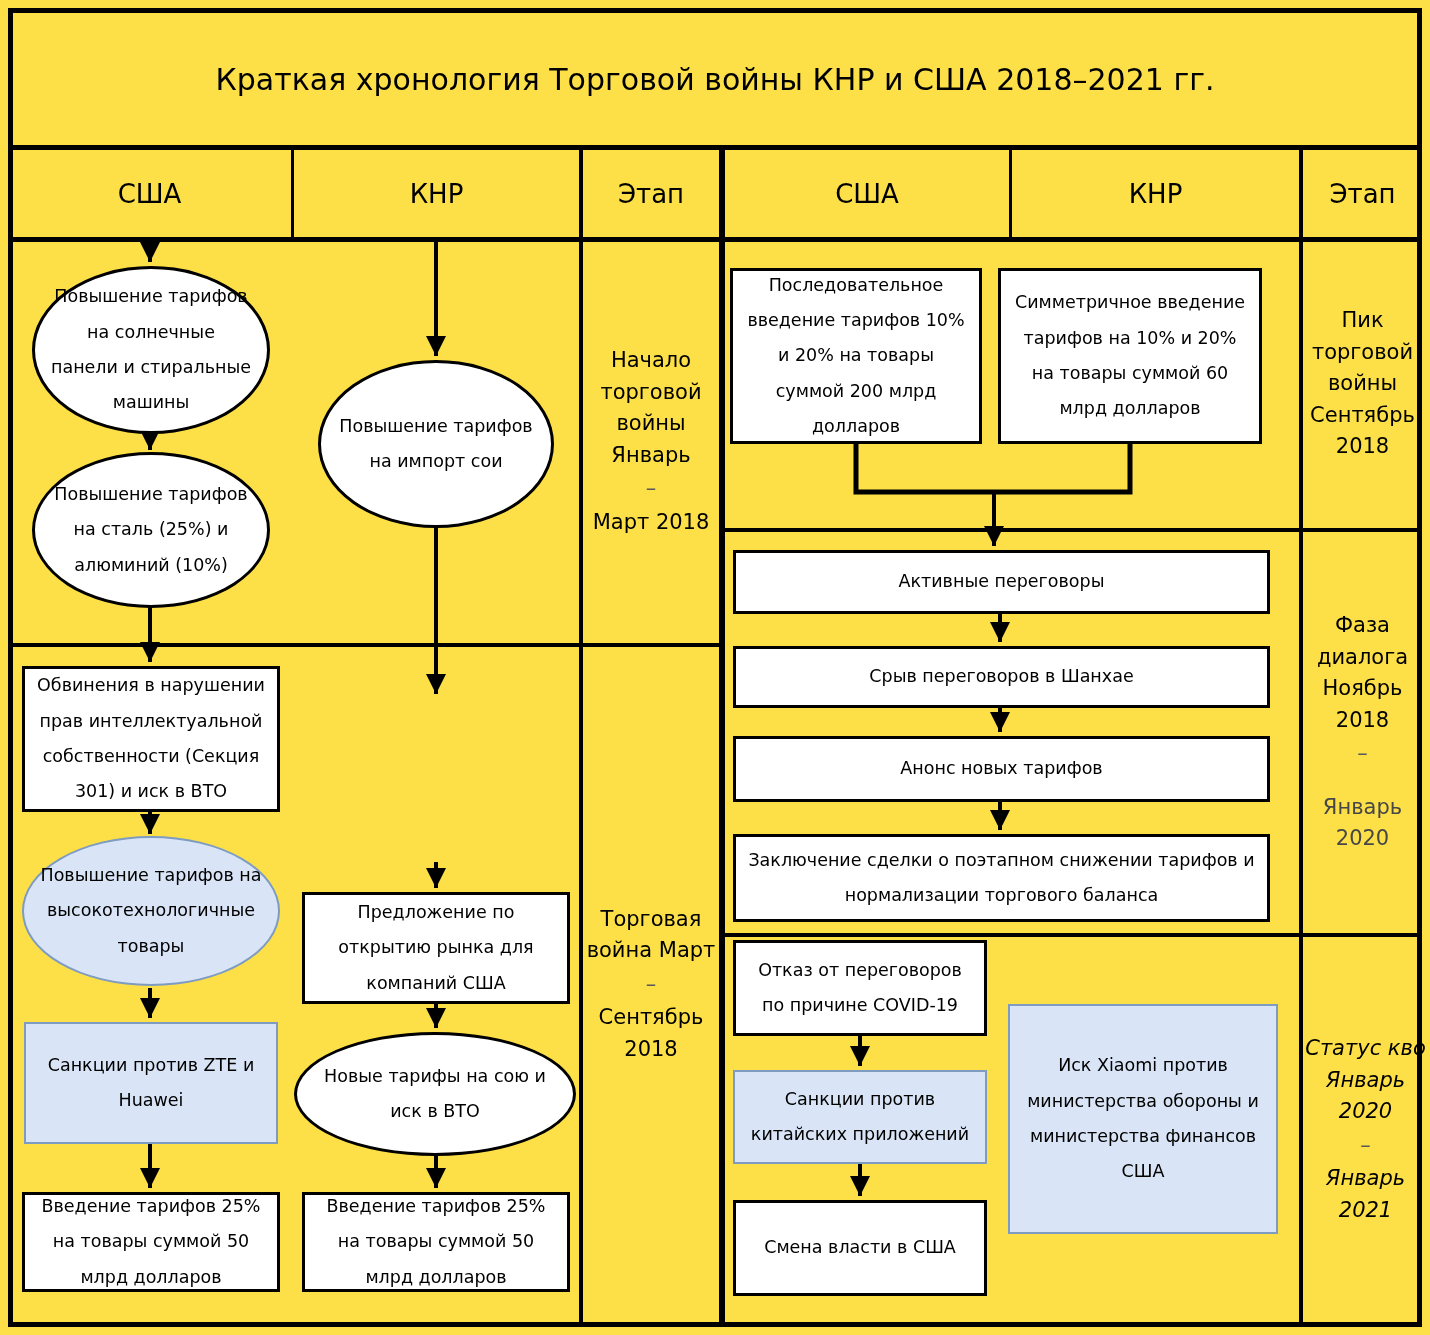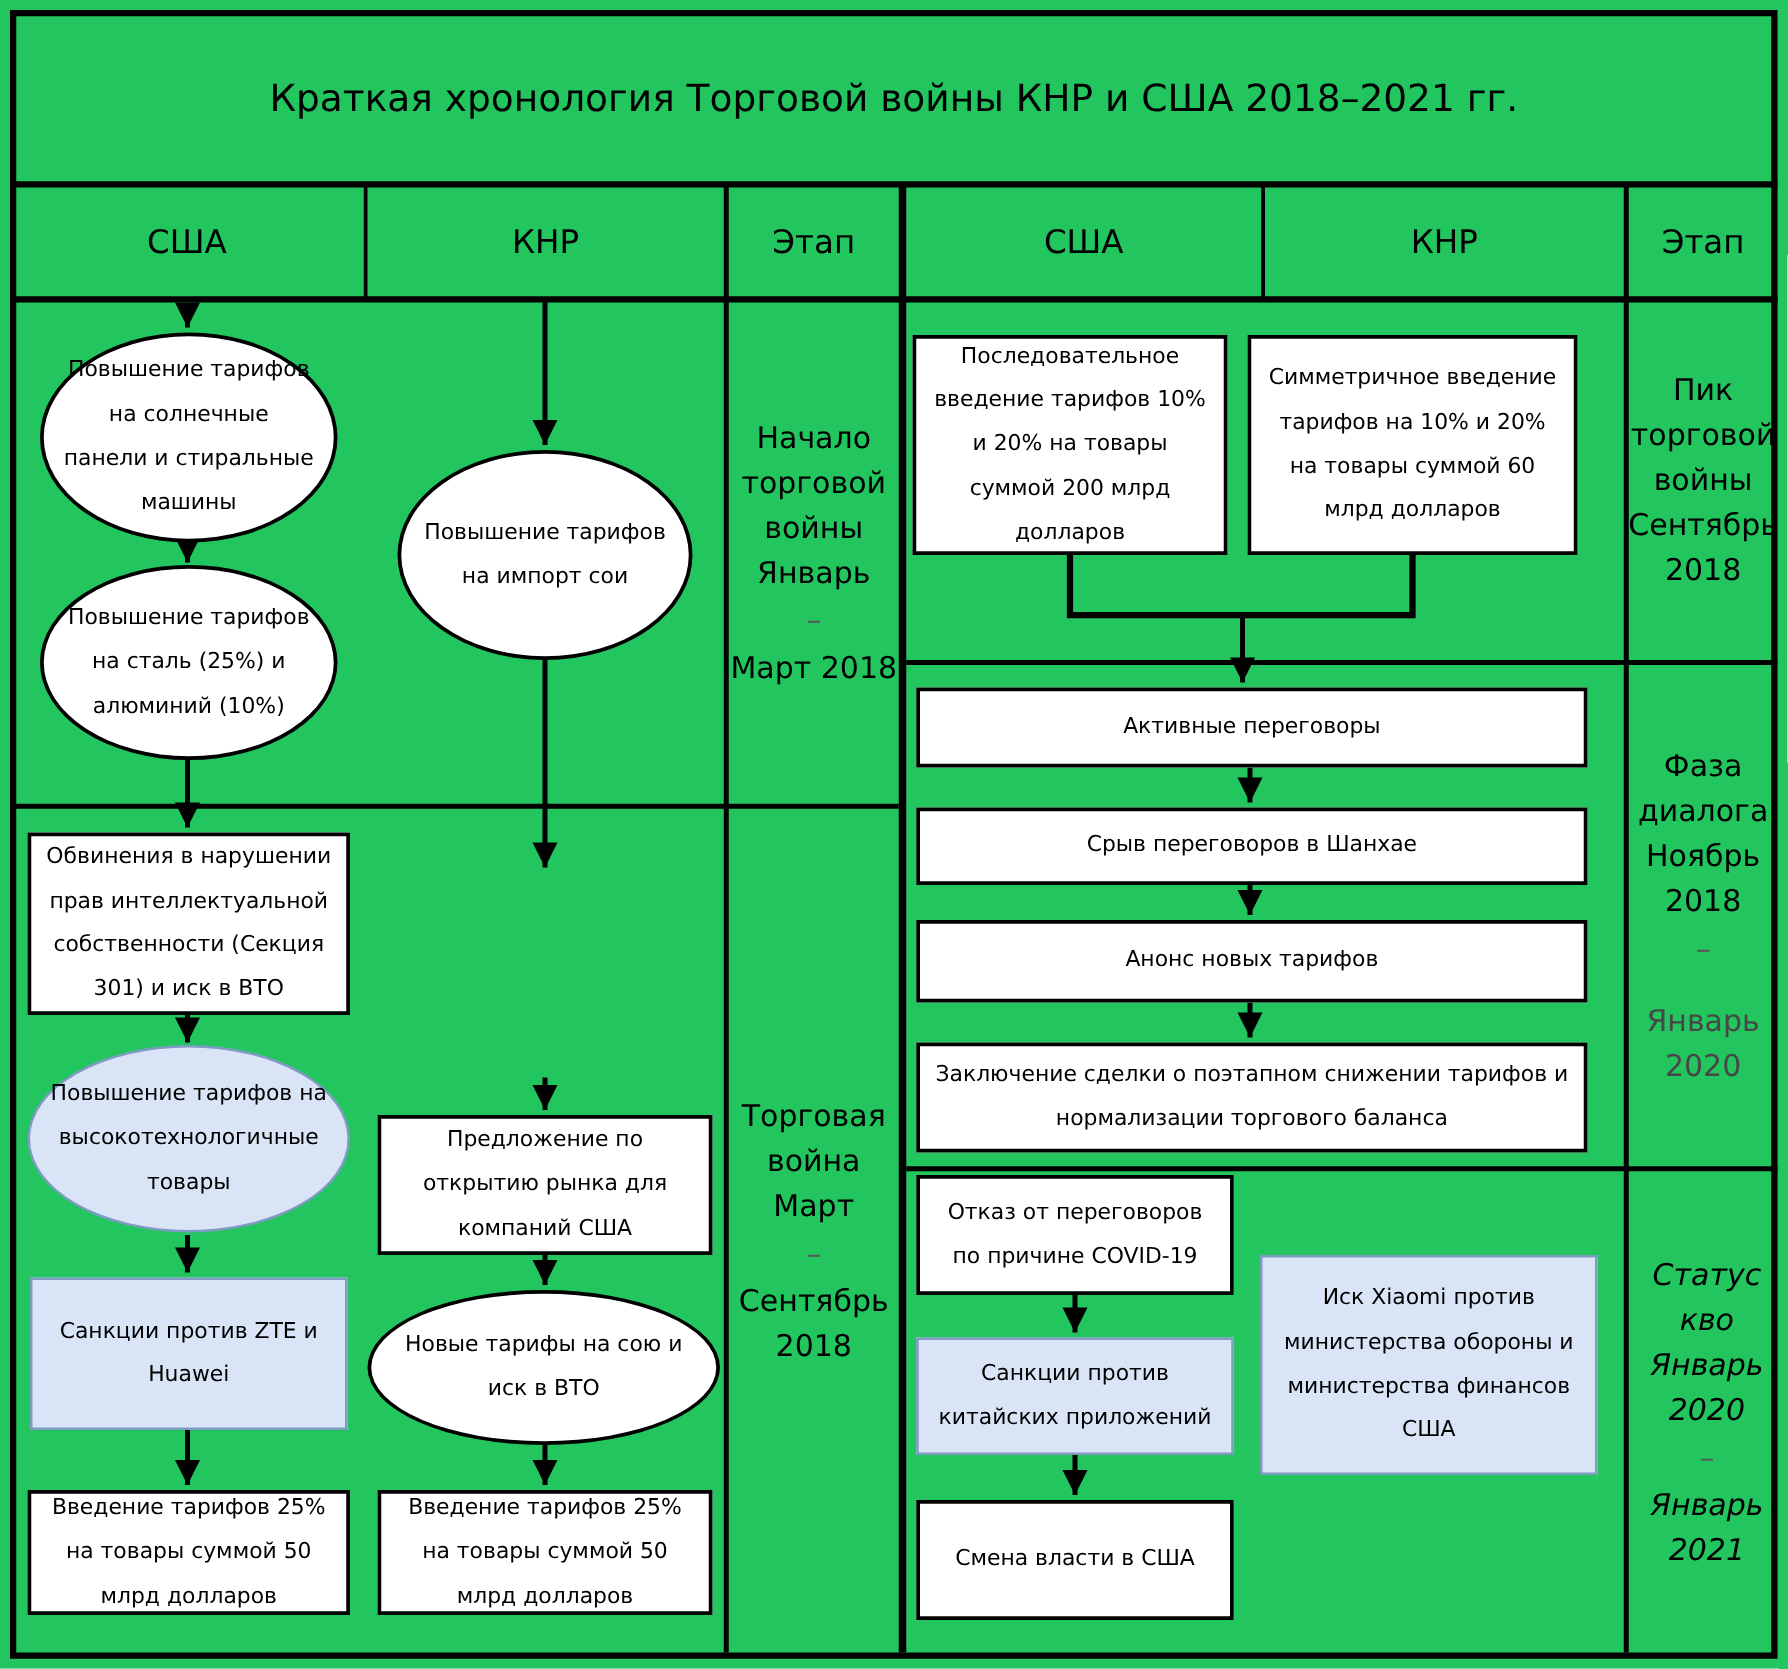--- a/index.html
+++ b/index.html
@@ -1,35 +1,35 @@
 <!DOCTYPE html>
 <html><head>
 <meta charset="utf-8">
 <style>
   html,body { margin:0; padding:0; background:#ffffff; }
   #canvas {
     position:relative; width:1430px; height:1335px;
-    background:#22c55e; overflow:hidden;
+    background:#fde047; overflow:hidden;
     font-family:"DejaVu Sans","Liberation Sans",sans-serif;
     color:#000;
   }
   
   .frame { position:absolute; left:8px; top:8px; width:1414px; height:1319px;
            border:5px solid #000; box-sizing:border-box; z-index:1; }
   
   .gl { position:absolute; background:#000; z-index:2; }
   
   .title-cell { position:absolute; left:13px; top:13px; width:1404px; height:132px;
     display:flex; align-items:center; justify-content:center; text-align:center;
     font-size:30px; z-index:3; }
   .hdr { position:absolute; top:150px; height:88px; display:flex; align-items:center;
     justify-content:center; font-size:26px; z-index:3; }
   
   .stage { position:absolute; display:flex; flex-direction:column; align-items:center;
-    justify-content:center; text-align:center; font-size:24px; line-height:1.5;
+    justify-content:center; text-align:center; font-size:21px; line-height:1.5;
     z-index:3; }
   .stage .dash { color:#595959; margin:2px 0; }
   .stage .gray { color:#474747;margin-top:20px; }
   
   .node { position:absolute; display:flex; align-items:center; justify-content:center;
     text-align:center; font-size:17.5px; line-height:2.02; background:#fff;
     border:3px solid #000; box-sizing:border-box; padding:2px 12px; z-index:5; }
   .ellipse { border-radius:50%; padding:2px 16px; }
   .blue { background:#d9e5f6; border:2.5px solid #7e9bc2; }
   svg.arrows { position:absolute; left:0; top:0; z-index:4; }
@@ -165,16 +165,16 @@
 
   <div class="node" style="left:733px;top:940px;width:254px;height:96px;">
     <span>Отказ от переговоров по причине COVID-19</span>
     </div>
   <div class="node blue" style="left:733px;top:1070px;width:254px;height:94px;">
     <span>Санкции против китайских приложений</span>
     </div>
   <div class="node" style="left:733px;top:1200px;width:254px;height:96px;">
     <span>Смена власти в США</span>
     </div>
-  <div class="node blue" style="left:1008px;top:1004px;width:270px;height:176px;">
+  <div class="node blue" style="left:1008px;top:1004px;width:270px;height:230px;">
     <span>Иск Xiaomi против министерства обороны и министерства финансов США</span>
     </div>
 </div>
 
 </body></html>

